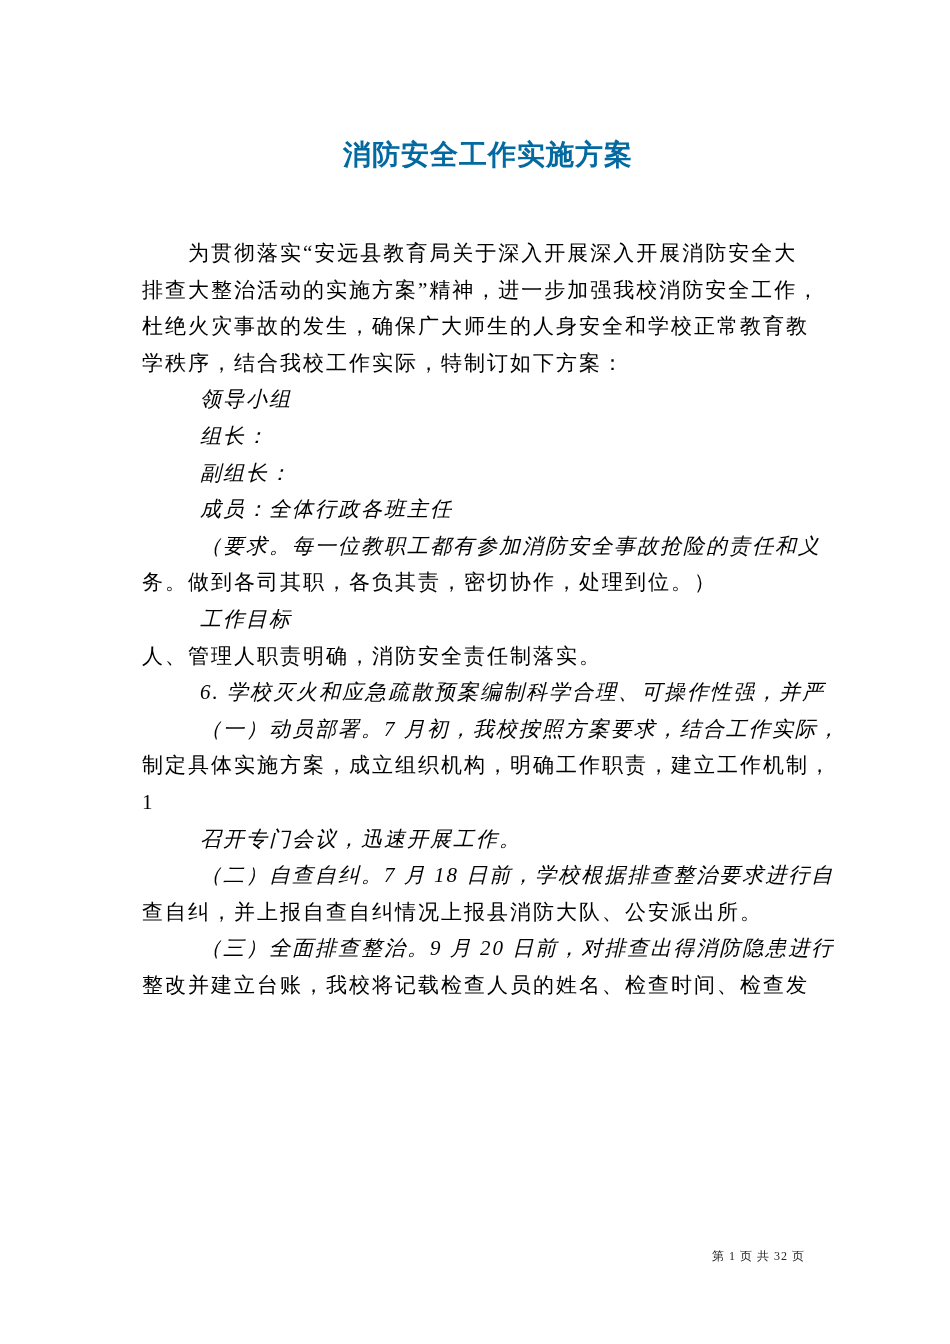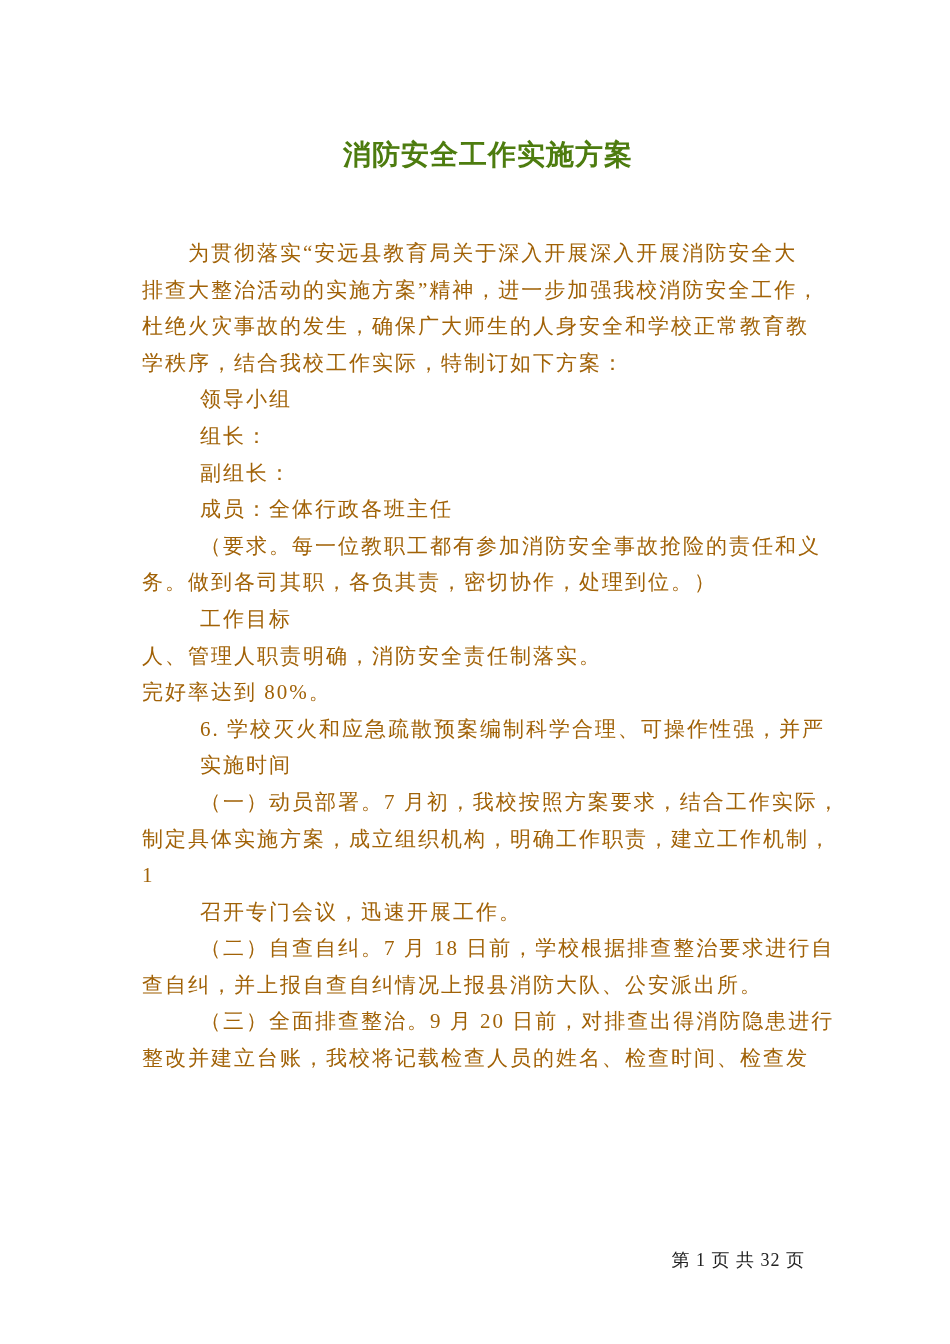--- a/index.html
+++ b/index.html
@@ -18,44 +18,44 @@
   .title {
     position: absolute;
     top: 136px;
     left: 142px;
     width: 692px;
     margin: 0;
     text-align: center;
     font-size: 28px;
     font-weight: bold;
     letter-spacing: 1px;
-    color: #4d7c0f;
+    color: #0369a1;
     font-family: "Liberation Serif", "DejaVu Serif", serif;
   }
   .body-text {
     position: absolute;
     left: 142px;
     top: 235px;
     width: 692px;
   }
   .line {
     height: 36.6px;
     line-height: 36.6px;
     font-size: 21px;
     letter-spacing: 2px;
     white-space: nowrap;
-    color: #a16207;
+    color: #000000;
   }
   .indent-a { padding-left: 46px; }   
-  .indent-b { padding-left: 58px; }   
+  .indent-b { padding-left: 58px; font-style: italic; }   
   .footer {
     position: absolute;
     top: 1248px;
     right: 145px;
-    font-size: 18px;
+    font-size: 12px;
     letter-spacing: 1px;
     color: #222222;
   }
 </style>
 </head>
 <body>
 
 <div class="page">
 
   <h1 class="title">消防安全工作实施方案</h1>
@@ -66,23 +66,21 @@
     <div class="line">杜绝火灾事故的发生，确保广大师生的人身安全和学校正常教育教</div>
     <div class="line">学秩序，结合我校工作实际，特制订如下方案：</div>
     <div class="line indent-b">领导小组</div>
     <div class="line indent-b">组长：</div>
     <div class="line indent-b">副组长：</div>
     <div class="line indent-b">成员：全体行政各班主任</div>
     <div class="line indent-b">（要求。每一位教职工都有参加消防安全事故抢险的责任和义</div>
     <div class="line">务。做到各司其职，各负其责，密切协作，处理到位。）</div>
     <div class="line indent-b">工作目标</div>
     <div class="line">人、管理人职责明确，消防安全责任制落实。</div>
-    <div class="line">完好率达到 80%。</div>
     <div class="line indent-b">6. 学校灭火和应急疏散预案编制科学合理、可操作性强，并严</div>
-    <div class="line indent-b">实施时间</div>
     <div class="line indent-b">（一）动员部署。7 月初，我校按照方案要求，结合工作实际，</div>
     <div class="line">制定具体实施方案，成立组织机构，明确工作职责，建立工作机制，</div>
     <div class="line">1</div>
     <div class="line indent-b">召开专门会议，迅速开展工作。</div>
     <div class="line indent-b">（二）自查自纠。7 月 18 日前，学校根据排查整治要求进行自</div>
     <div class="line">查自纠，并上报自查自纠情况上报县消防大队、公安派出所。</div>
     <div class="line indent-b">（三）全面排查整治。9 月 20 日前，对排查出得消防隐患进行</div>
     <div class="line">整改并建立台账，我校将记载检查人员的姓名、检查时间、检查发</div>
   </div>
 

